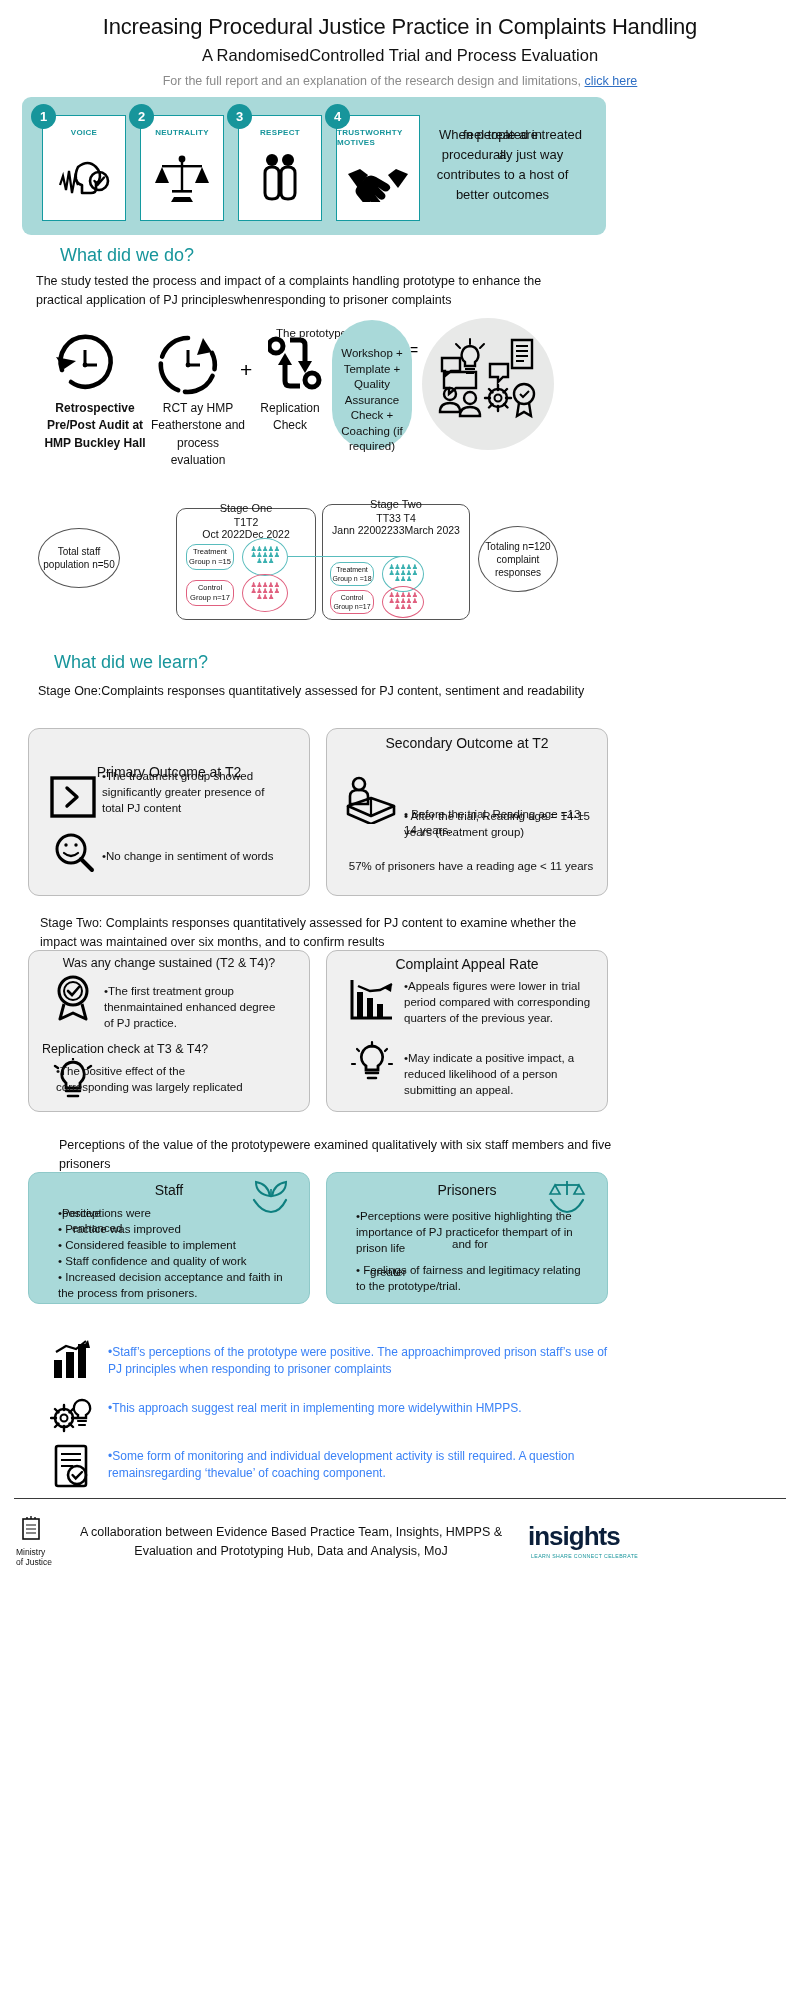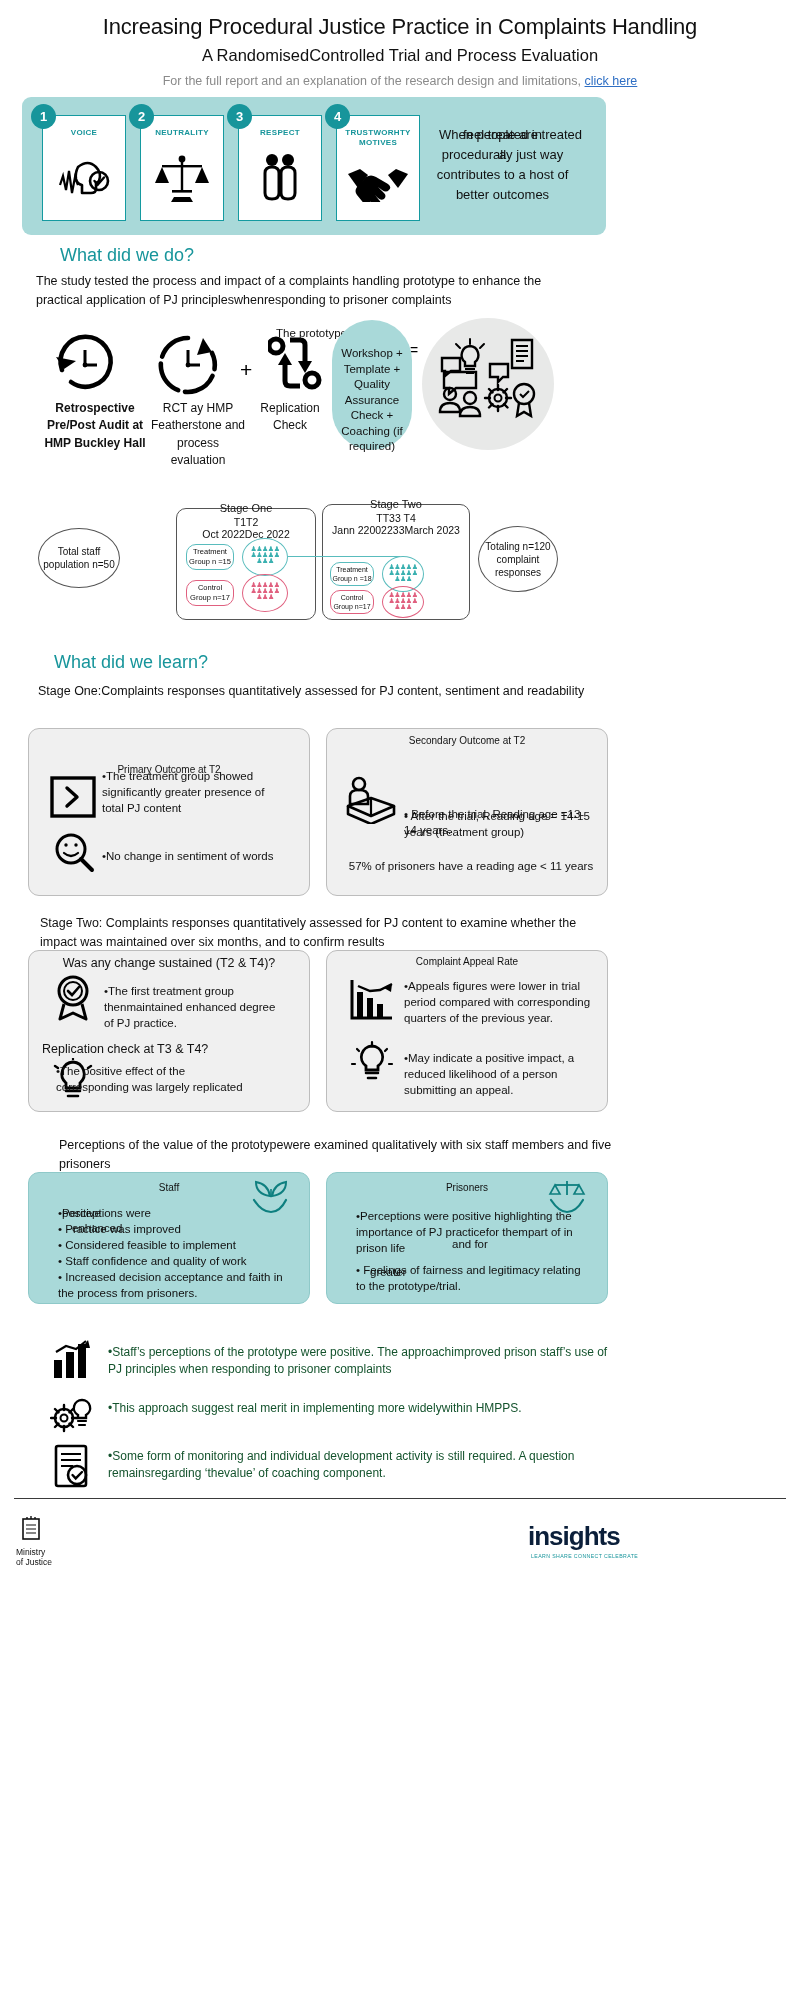--- a/index.html
+++ b/index.html
@@ -55,21 +55,21 @@
   .badge {
     position:absolute; left:-12px; top:-12px;
     width:25px; height:25px; border-radius:50%;
     background:#17959b; color:#fff;
     font-size:13px; font-weight:700;
     display:flex; align-items:center; justify-content:center;
   }
   .card-label {
     margin-top:12px;
     font-size:8px; font-weight:700; color:#17959b;
-    letter-spacing:0.3px; text-align:center; line-height:1.25;
+    letter-spacing:0.3px; text-align:left; line-height:1.25;
     text-transform:uppercase;
   }
   .card-icon { flex:1; display:flex; align-items:center; justify-content:center; width:100%; }
   .card-icon svg { display:block; }
 
   .bandtext {
     position:absolute; left:388px; top:28px; width:185px;
     text-align:center; font-size:13px; line-height:1.55; color:#111;
   }
   .bandtext .overlay {
@@ -132,27 +132,27 @@
   .ppl { position:absolute; font-size:7px; color:#3ab0b0; line-height:0.85; letter-spacing:-0.5px; text-align:center; }
   .ppl.red { color:#e0607f; }
   .arrowline { position:absolute; background:#59bcbd; height:1.2px; }
 
   
   .panel {
     position:absolute; border:1.4px solid #bdbdbd; border-radius:11px; background:#f0f0f0;
   }
   .panel.teal { background:#a9d9d9; border-color:#8fc9c9; }
   .panel-title {
-    position:absolute; width:100%; text-align:center; font-size:10px; color:#111;
+    position:absolute; width:100%; text-align:center; font-size:14px; color:#111;
   }
   .bul { position:absolute; font-size:11.5px; line-height:1.4; color:#111; }
   .lead { position:absolute; font-size:12.5px; line-height:1.5; color:#111; }
 
   
-  .takeaway { position:absolute; font-size:12px; line-height:1.45; color:#14532d; }
+  .takeaway { position:absolute; font-size:12px; line-height:1.45; color:#3b82f6; }
 
   
   .rule { position:absolute; left:14px; width:772px; height:1.4px; background:#3a3a3a; }
   .footer-txt {
     position:absolute; text-align:center; font-size:12.5px; line-height:1.5; color:#111;
   }
   .moj { position:absolute; font-size:8.5px; line-height:1.15; color:#111; }
   .insights { position:absolute; font-size:26px; font-weight:700; color:#0b1f3a; letter-spacing:-1px; }
   .insights-sub { position:absolute; font-size:5.2px; color:#17959b; letter-spacing:0.4px; }
 </style>
@@ -519,17 +519,21 @@
       <rect x="5" y="4" width="16" height="20" fill="none" stroke="#111" stroke-width="1.6"></rect>
       <path d="M9 4 v-2 M13 4 v-3 M17 4 v-2" stroke="#111" stroke-width="1.4"></path>
       <path d="M8 10 h10 M8 14 h10 M8 18 h10" stroke="#111" stroke-width="1.2"></path>
     </svg>
   </div>
   <div class="moj" style="left:16px;top:1548px;width:44px;">
     <div>Ministry</div>
     <div>of Justice</div>
   </div>
 
+  <div class="footer-txt" style="left:66px;top:1523px;width:450px;">
+    <div>A collaboration between Evidence Based Practice Team, Insights, HMPPS &amp;</div>
+    <div>Evaluation and Prototyping Hub, Data and Analysis, MoJ</div>
+  </div>
 
   <div class="insights" style="left:528px;top:1521px;">insights</div>
   <div class="insights-sub" style="left:531px;top:1553px;">LEARN  SHARE  CONNECT  CELEBRATE</div>
 
 </div>
 
 </body></html>

